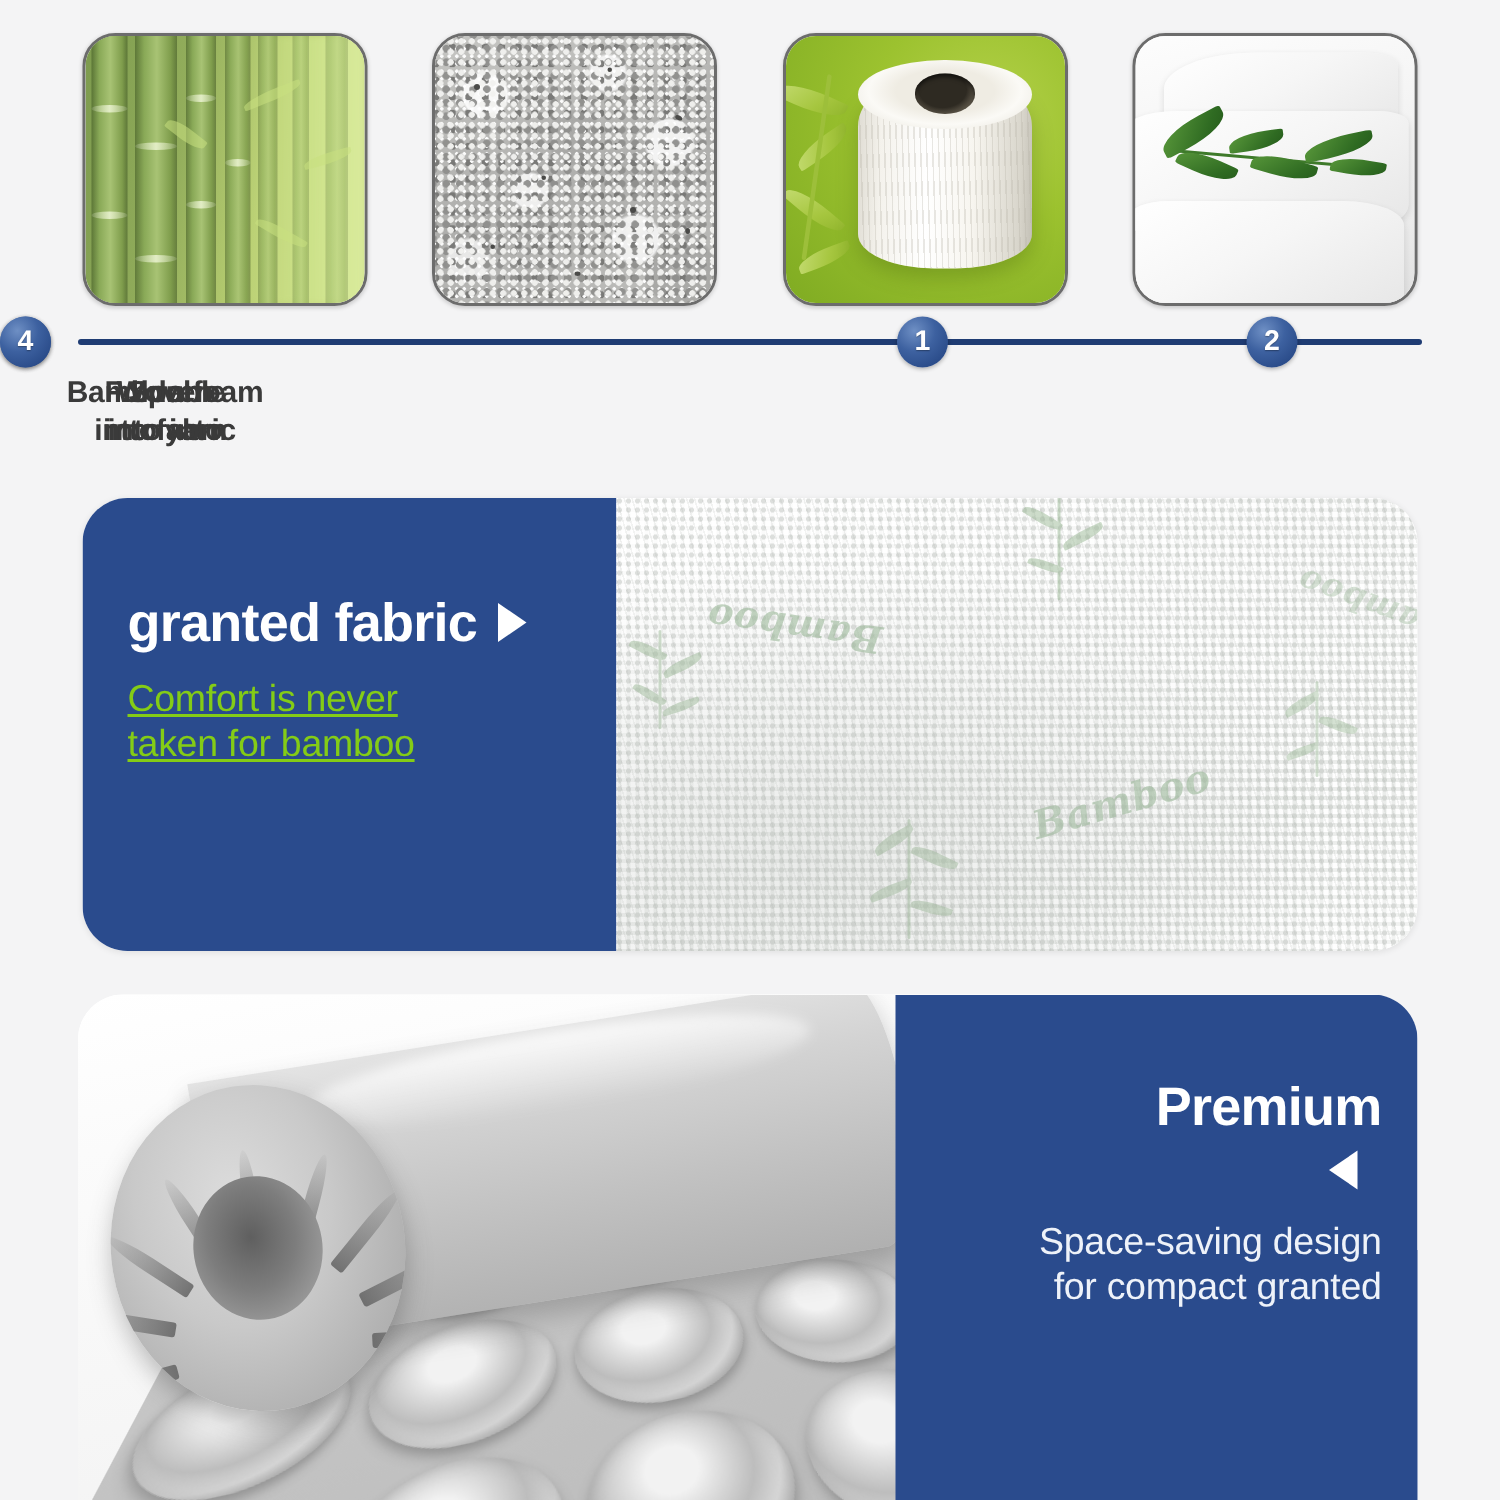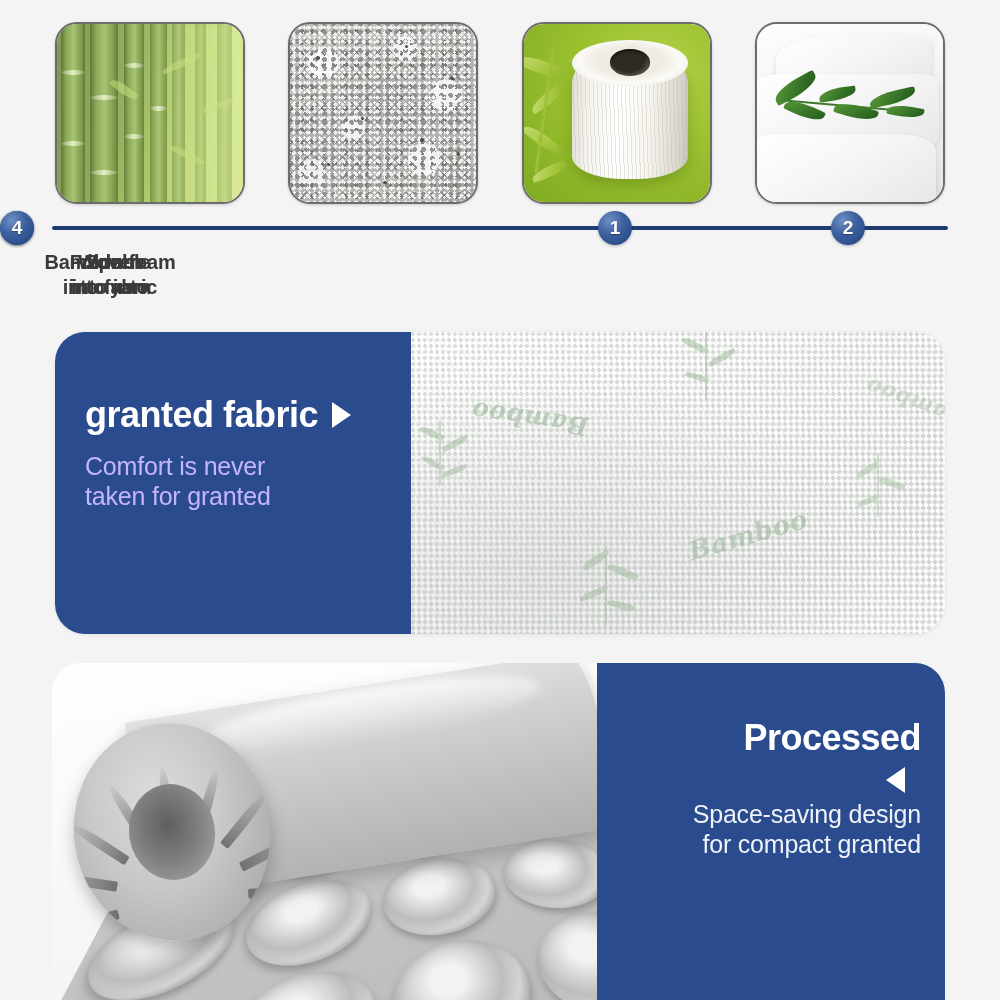--- a/index.html
+++ b/index.html
@@ -163,22 +163,23 @@
   .pf-h1 .l2 { display:inline-block; }
   .pf-arrow-r {
     display:inline-block; vertical-align:middle;
     margin-left:14px; margin-bottom:4px;
     width:0; height:0;
     border-left:19px solid #fff;
     border-top:13px solid transparent;
     border-bottom:13px solid transparent;
   }
   .pf-sub {
-    margin-top:16px; color:#c4b5fd; font-size:25px; line-height:1.2;
+    margin-top:16px; color:#84cc16; font-size:25px; line-height:1.2;
     letter-spacing:-.2px;
+    text-decoration:underline;
   }
   .pf-sub span { display:block; }
 
   .pf-photo {
     position:absolute; left:356px; top:0; right:0; bottom:0;
     background:linear-gradient(160deg,#fdfdfd 0%,#f2f3f2 40%,#e9ebe9 75%,#f3f4f3 100%);
     overflow:hidden;
   }
   .knit {
     position:absolute; inset:-10px;
@@ -277,21 +278,21 @@
   }
   .fb-arrow-l {
     display:inline-block; vertical-align:middle;
     margin-right:16px; margin-bottom:4px;
     width:0; height:0;
     border-right:19px solid #fff;
     border-top:13px solid transparent;
     border-bottom:13px solid transparent;
   }
   .fb-sub {
-    color:#eef2f9; font-size:25px; line-height:1.2; letter-spacing:-.2px;
+    margin-top:14px; color:#eef2f9; font-size:25px; line-height:1.2; letter-spacing:-.2px;
   }
   .fb-sub span { display:block; }
 </style>
 </head>
 <body>
 
 <div id="process">
 
   <div class="thumbs">
 
@@ -395,21 +396,21 @@
 
   <div class="pf-blue">
     <div class="pf-text">
       <div class="pf-h1">
         <div>
           <span class="l2">granted fabric</span><span class="pf-arrow-r"></span>
         </div>
       </div>
       <div class="pf-sub">
         <span>Comfort is never</span>
-        <span>taken for granted</span>
+        <span>taken for bamboo</span>
       </div>
     </div>
   </div>
 
   <div class="pf-photo">
     <div class="knit"></div>
     <div class="knit2"></div>
 
     <div class="bamboo-word" style="left:60px;top:72px;font-size:25px;transform:rotate(188deg);">Bamboo</div>
     <div class="bamboo-word" style="left:276px;top:188px;font-size:26px;transform:rotate(-16deg);">Bamboo</div>
@@ -496,21 +497,21 @@
       <div class="spike" style="transform:rotate(288deg) translateY(-66px);"></div>
       <div class="spike" style="transform:rotate(312deg) translateY(-66px);"></div>
       <div class="spike" style="transform:rotate(336deg) translateY(-66px);"></div>
     </div>
 
   </div>
 
   <div class="foam-blue">
     <div class="fb-text">
       <div class="fb-h1">
-        <div>Processed</div>
+        <div>Premium</div>
         <div>
           <span class="fb-arrow-l"></span>
         </div>
       </div>
       <div class="fb-sub">
         <span>Space-saving design</span>
         <span>for compact granted</span>
       </div>
     </div>
   </div>

